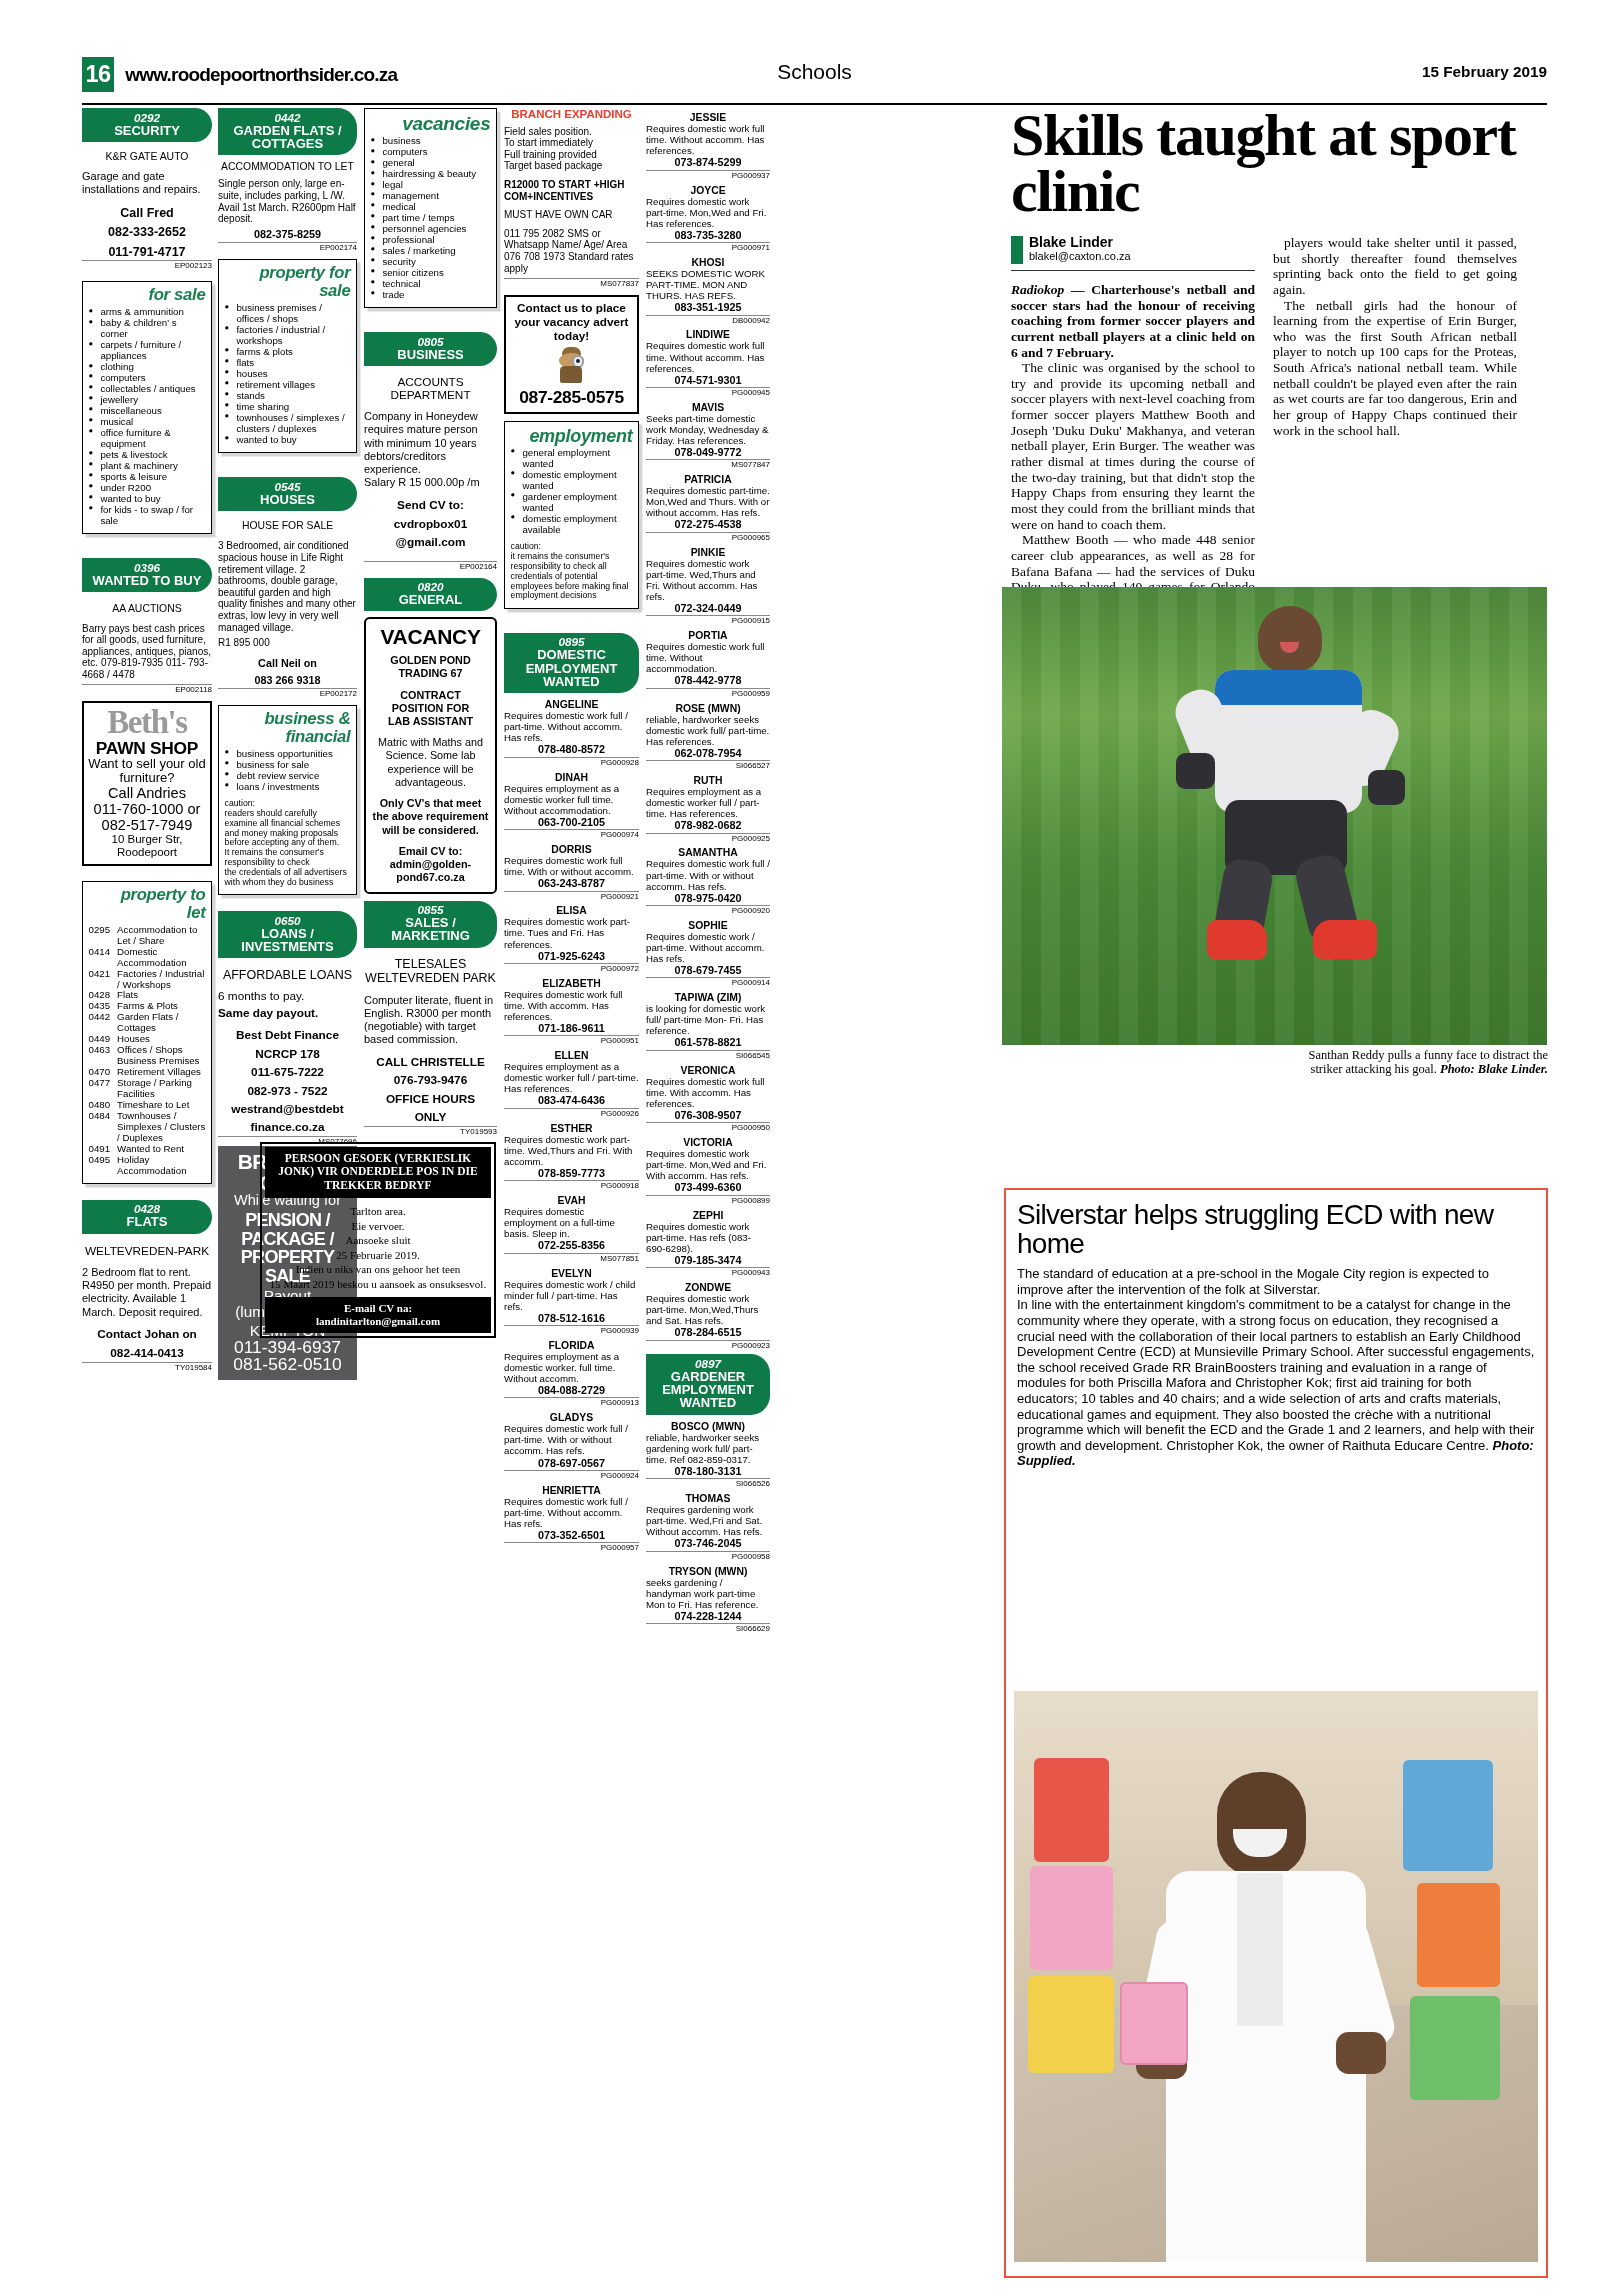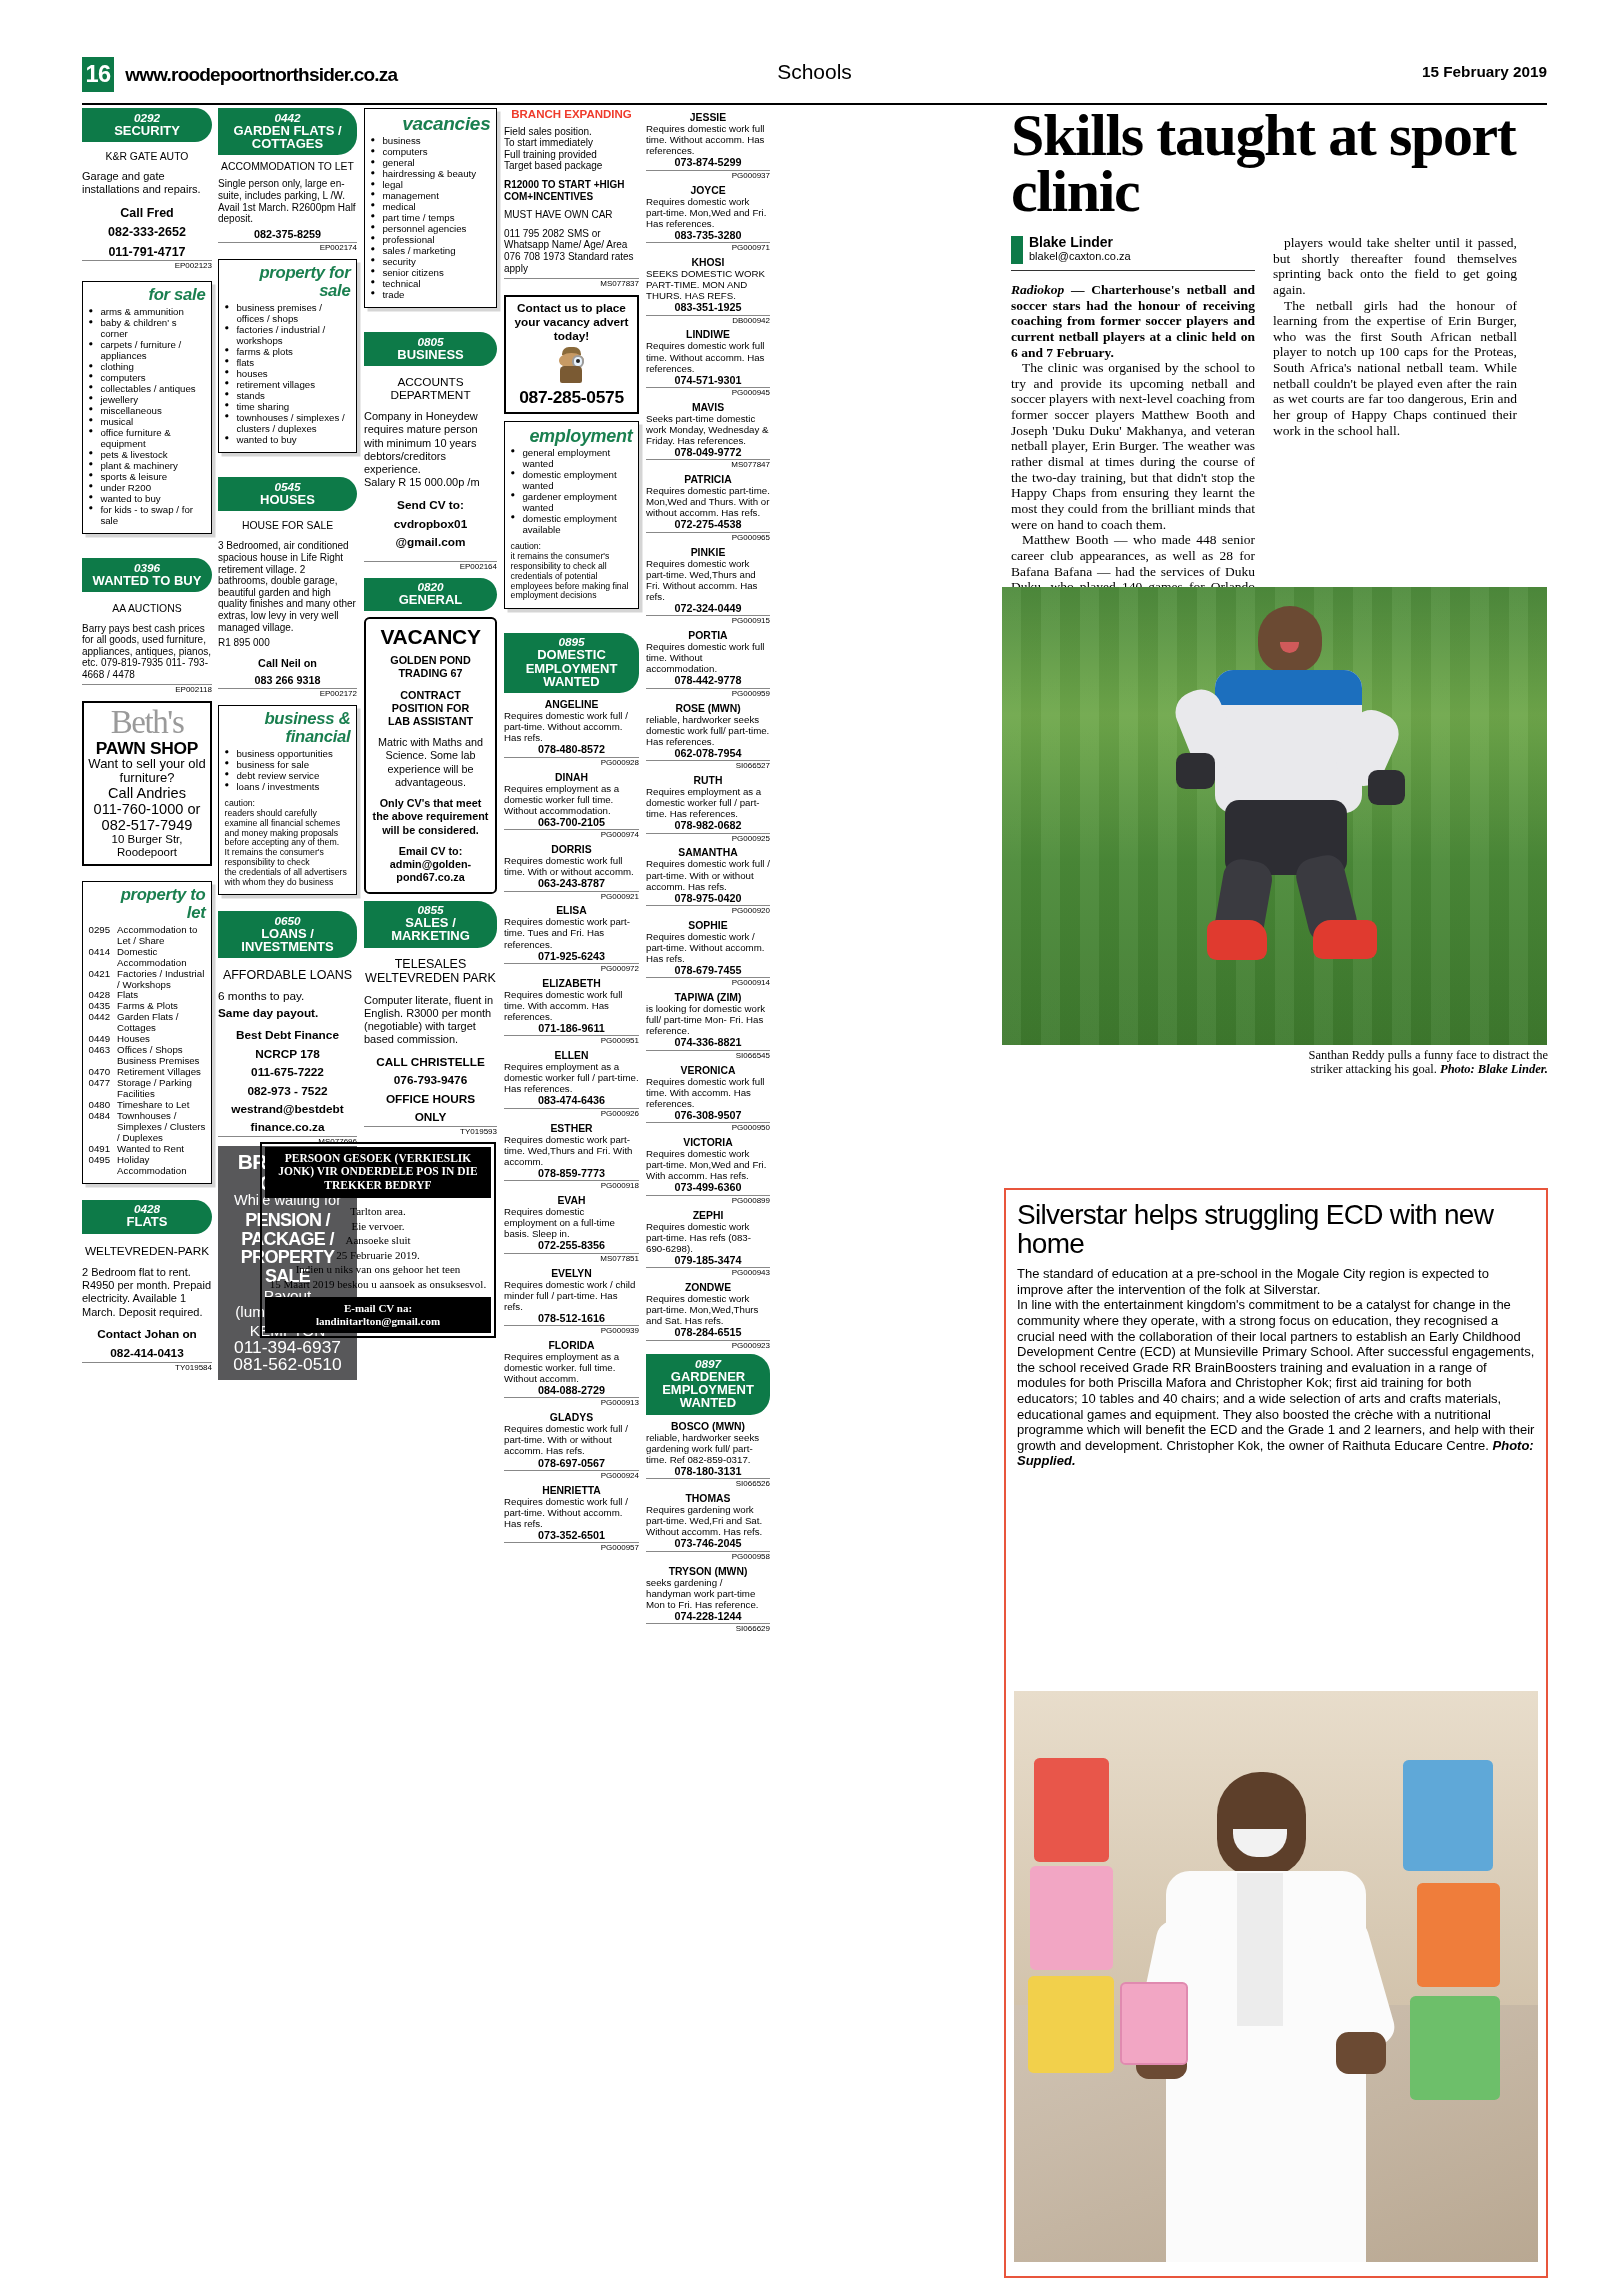--- a/index.html
+++ b/index.html
@@ -126,21 +126,21 @@
   .grayad .midw { font-family:"Liberation Sans Narrow","Liberation Sans",sans-serif; font-weight:bold; font-size:18px; line-height:1.02; letter-spacing:-0.7px;}
   .grayad .smw  { font-size:15.3px; line-height:1.05; }
   .grayad .numw { font-size:17.4px; line-height:0.98; }
 
   .blackbox { border:2.1px double #000; padding:2.8px; }
   .blackbox .bar { background:#000; color:#fff; text-align:center; font-family:"Liberation Serif",serif; font-weight:bold; font-size:11.5px; line-height:1.2; padding:4.9px 2.8px; }
   .blackbox .mid { font-family:"Liberation Serif",serif; font-size:11px; line-height:1.32; text-align:center; padding:6.2px 2.8px; }
   .blackbox .bar2 { background:#000; color:#fff; text-align:center; font-family:"Liberation Serif",serif; font-weight:bold; font-size:11px; line-height:1.25; padding:4.2px 2.8px; }
 
   .pawn { border:2.1px solid #000; padding:4.2px 4.2px 5.6px; text-align:center; margin-bottom:8.3px; }
-  .pawn .logo { font-family:"Liberation Serif",serif; font-weight:normal; font-size:33px; color:#9a9a9a; line-height:0.95; letter-spacing:-1.4px; }
+  .pawn .logo { font-family:"Liberation Serif",serif; font-weight:bold; font-size:33px; color:#9a9a9a; line-height:0.95; letter-spacing:-1.4px; }
   .pawn .t1 { font-weight:bold; font-size:17.4px; letter-spacing:-0.3px; line-height:1.05; }
   .pawn .t2 { font-size:13px; line-height:1.08; }
   .pawn .t3 { font-weight:normal; font-size:14.6px; line-height:1.1; }
   .pawn .t4 { font-size:11.5px; line-height:1.1; }
 
   .vacbox { border:2.1px solid #000; border-radius:5.6px; padding:5.6px 6.2px 7px; text-align:center; margin-bottom:7px;}
   .vacbox .vt { font-weight:bold; font-size:21px; letter-spacing:-0.3px; margin-bottom:4.9px;}
   .vacbox .vb { font-weight:bold; font-size:10.8px; line-height:1.22; }
   .vacbox .vn { font-size:10.8px; line-height:1.22; }
 
@@ -656,21 +656,21 @@
           </div>
           <div style="margin-bottom: 4.9px;">
             <div class="domname">SOPHIE</div>
             <div class="domtxt">Requires domestic work / part-time. Without accomm. Has refs.</div>
             <div class="domphone">078-679-7455</div>
             <div class="adref">PG000914</div>
           </div>
           <div style="margin-bottom: 4.9px;">
             <div class="domname">TAPIWA (ZIM)</div>
             <div class="domtxt">is looking for domestic work full/ part-time Mon- Fri. Has reference.</div>
-            <div class="domphone">074-336-8821</div>
+            <div class="domphone">061-578-8821</div>
             <div class="adref">SI066545</div>
           </div>
           <div style="margin-bottom: 4.9px;">
             <div class="domname">VERONICA</div>
             <div class="domtxt">Requires domestic work full time. With accomm. Has references.</div>
             <div class="domphone">076-308-9507</div>
             <div class="adref">PG000950</div>
           </div>
           <div style="margin-bottom: 4.9px;">
             <div class="domname">VICTORIA</div>

